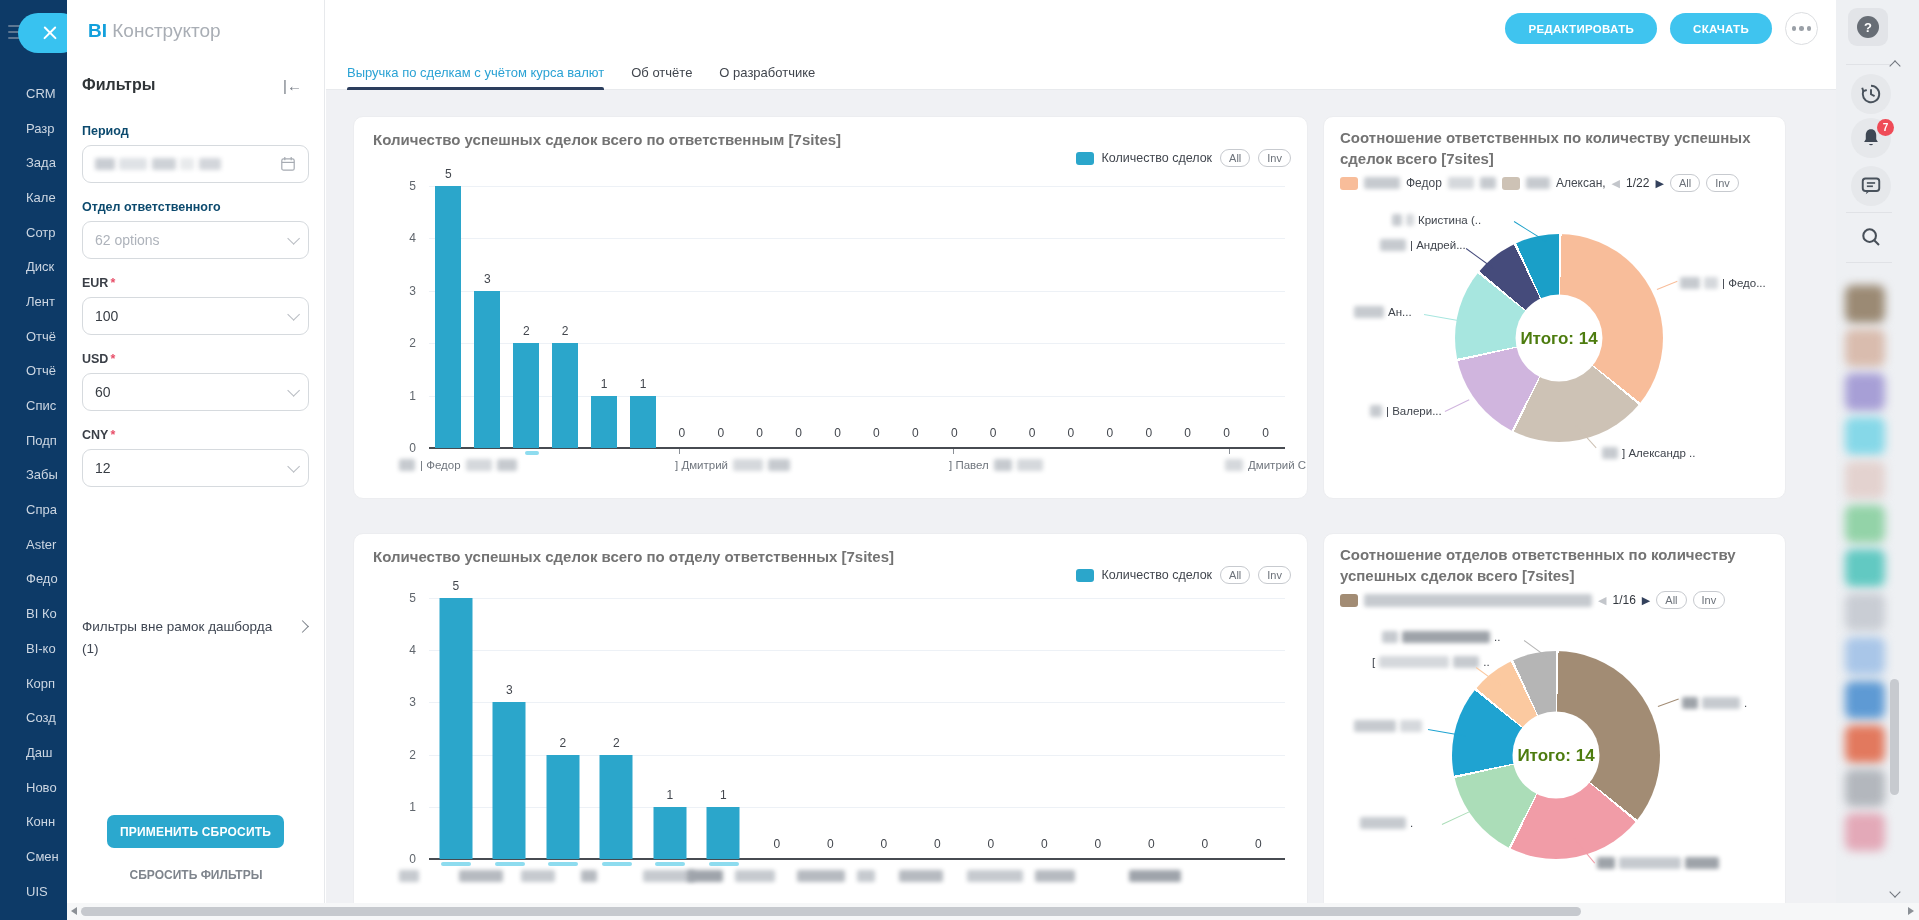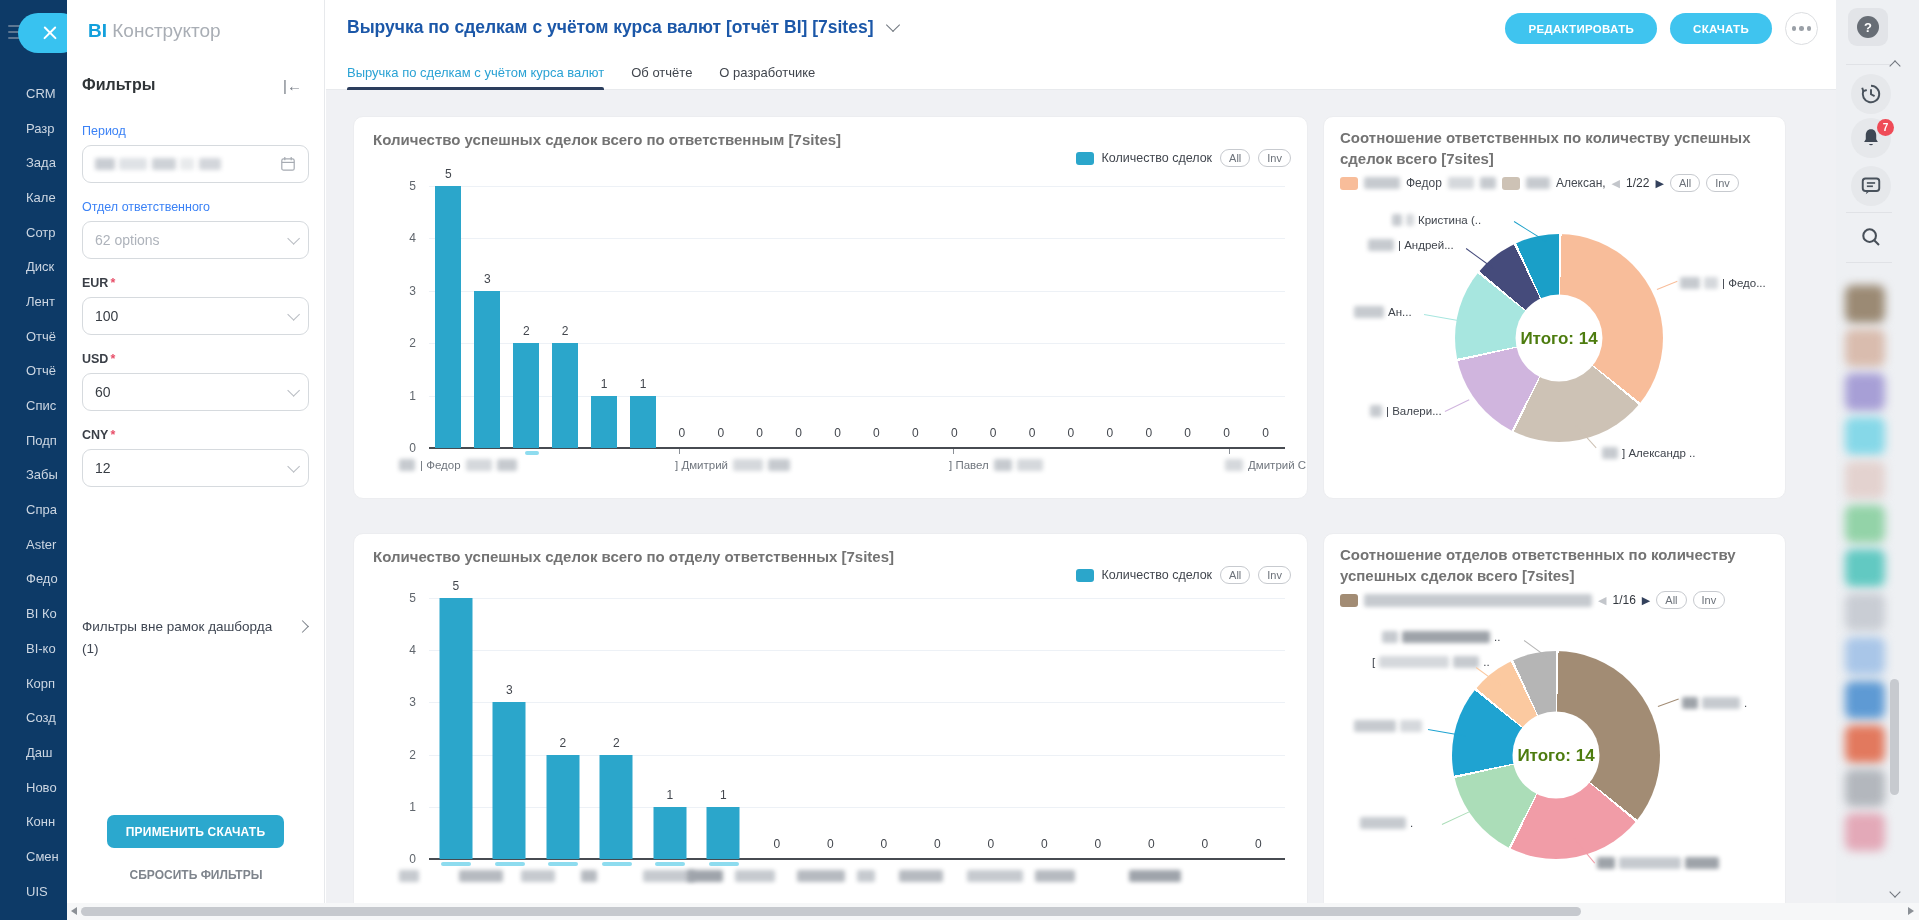--- a/index.html
+++ b/index.html
@@ -17,21 +17,21 @@
   .nv{height:34.7px;display:flex;align-items:center;padding-left:26px;color:#ccd6e2;font-size:13px;white-space:nowrap;overflow:hidden;cursor:pointer}
   
   #fpanel{position:absolute;left:67px;top:0;width:258px;height:920px;background:#fff;border-right:1px solid #e7e9ec;box-sizing:border-box}
   #logo{position:absolute;left:21px;top:20px;font-size:19px;white-space:nowrap}
   #logo b{color:#13a0dc;font-weight:700}
   #logo span{color:#a9aeb5;font-weight:400}
   #fhead{position:absolute;left:15px;top:76px;font-size:16px;font-weight:700;color:#2f3437}
   #fcollapse{position:absolute;right:22px;top:77px;color:#767c85;font-size:15px;cursor:pointer}
   #ffields{position:absolute;left:15px;top:124px;width:227px}
   .ffield{margin-bottom:17px}
-  .flabel{font-size:12.5px;font-weight:400;color:#3b82f6;margin-bottom:7px}
+  .flabel{font-size:12.5px;font-weight:700;color:#0c4a6e;margin-bottom:7px}
   .flabel.curlab{color:#3a3f47;font-weight:700}
   .req{color:#e8506a;margin-left:2px}
   .fselect,.finput{height:38px;border:1px solid #d6dade;border-radius:9px;display:flex;align-items:center;padding:11px 12px;background:#fff;box-sizing:border-box;cursor:pointer}
   .ph{color:#aeb3bb;font-size:14px}
   .val{color:#383d44;font-size:14px}
   .chev{margin-left:auto;width:8px;height:8px;border-right:1.4px solid #b9bdc3;border-bottom:1.4px solid #b9bdc3;transform:rotate(45deg) translateY(-3px)}
   #outside{position:absolute;left:15px;top:616px;width:227px;font-size:13.5px;color:#3f4652;line-height:22px}
   #outside .chev-r{position:absolute;right:2px;top:6px;width:8px;height:8px;border-top:1.6px solid #7c828a;border-right:1.6px solid #7c828a;transform:rotate(45deg)}
   #apply{position:absolute;left:40px;top:815px;width:177px;height:33px;background:#2ba8ce;border-radius:7px;color:#fff;font-weight:700;font-size:12px;display:flex;align-items:center;justify-content:center;letter-spacing:.2px;cursor:pointer}
   #reset{position:absolute;left:0;top:868px;width:258px;text-align:center;color:#7e848c;font-weight:700;font-size:12px;cursor:pointer}
@@ -204,30 +204,26 @@
         </div>
       </div>
     </div>
 
   <div id="outside">
     <div>Фильтры вне рамок дашборда</div>
     <div>(1)</div>
     <i class="chev-r"></i>
   </div>
 
-  <div id="apply">ПРИМЕНИТЬ СКАЧАТЬ</div>
+  <div id="apply">ПРИМЕНИТЬ СБРОСИТЬ</div>
   <div id="reset">СБРОСИТЬ ФИЛЬТРЫ</div>
 </div>
 
 <div id="main">
   <div id="mhead">
-    <div id="mtitle">
-      <span>Выручка по сделкам с учётом курса валют [отчёт BI] [7sites]</span>
-      <i class="chev-d"></i>
-    </div>
     <div id="hbtns">
       <div class="cbtn">РЕДАКТИРОВАТЬ</div>
       <div class="cbtn">СКАЧАТЬ</div>
       <div id="dots">
           <i></i>
           <i></i>
           <i></i>
         </div>
     </div>
   </div>
@@ -383,21 +379,21 @@
       </div>
       <div class="donut" style="background: conic-gradient(rgb(255, 255, 255) 0deg, rgb(255, 255, 255) 1.4deg, rgb(248, 189, 154) 1.4deg, rgb(248, 189, 154) 128.571deg, rgb(255, 255, 255) 128.571deg, rgb(255, 255, 255) 129.971deg, rgb(205, 194, 181) 129.971deg, rgb(205, 194, 181) 205.714deg, rgb(255, 255, 255) 205.714deg, rgb(255, 255, 255) 207.114deg, rgb(208, 181, 222) 207.114deg, rgb(208, 181, 222) 257.143deg, rgb(255, 255, 255) 257.143deg, rgb(255, 255, 255) 258.543deg, rgb(167, 230, 223) 258.543deg, rgb(167, 230, 223) 308.571deg, rgb(255, 255, 255) 308.571deg, rgb(255, 255, 255) 309.971deg, rgb(69, 75, 123) 309.971deg, rgb(69, 75, 123) 334.286deg, rgb(255, 255, 255) 334.286deg, rgb(255, 255, 255) 335.686deg, rgb(26, 159, 200) 335.686deg, rgb(26, 159, 200) 360deg);">
         <div class="hole">Итого: 14</div>
       </div>
 
       <div class="callout" style="left:68px;top:97px">
           <i class="bb" style="width:10px"></i>
           <i class="bb" style="width:8px;background:#d5d8dc"></i>
           <span>Кристина (..</span>
         </div>
-      <div class="callout" style="left:44px;top:122px">
+      <div class="callout" style="left:56px;top:122px">
           <i class="bb" style="width:26px"></i>
           <span>| Андрей...</span>
         </div>
       <div class="callout" style="left:30px;top:189px">
           <i class="bb" style="width:30px"></i>
           <span>Ан...</span>
         </div>
       <div class="callout" style="left:46px;top:288px">
           <i class="bb" style="width:12px"></i>
           <span>| Валери...</span>

